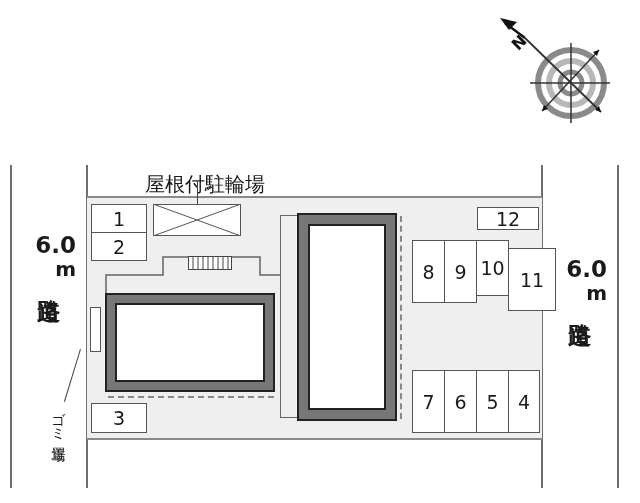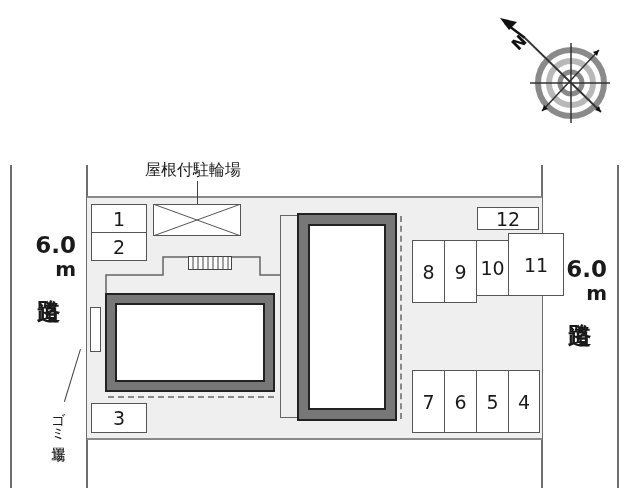--- a/index.html
+++ b/index.html
@@ -6,21 +6,21 @@
     body { width: 640px; height: 503px; position: relative; overflow: hidden;
            font-family: "DejaVu Sans", sans-serif; color: #1a1a1a; }
     .abs { position: absolute; }
     .vline { position: absolute; width: 2px; background: #6e6e6e; }
     .lot { position: absolute; left: 87px; top: 196px; width: 455px; height: 240px;
            background: #efefef; border-top: 2px solid #8a8a8a; border-bottom: 2px solid #8a8a8a; }
     .box { position: absolute; background: #ffffff; border: 1px solid #555; box-sizing: border-box;
            display: flex; align-items: center; justify-content: center; font-size: 19px; color: #1a1a1a; }
     .bldg { position: absolute; background: #777; border: 2px solid #222; box-sizing: border-box; }
     .bldg .inner { position: absolute; background: #fff; border: 2px solid #222; box-sizing: border-box; }
-    .label { position: absolute; font-size: 16px; line-height: 1; }
+    .label { position: absolute; font-size: 20px; line-height: 1; margin-top: 12px; }
     .road { position: absolute; font-size: 23px; font-weight: bold; text-align: right; line-height: 1.15; }
     .vert { writing-mode: vertical-rl; font-size: 14px; letter-spacing: 1px; }
   </style>
 </head>
 <body>
 
 <svg class="abs" style="left:495px;top:8px" width="115" height="115" viewBox="0 0 115 115">
   <circle cx="76" cy="75" r="33" fill="none" stroke="#8a8a8a" stroke-width="6"></circle>
   <circle cx="76" cy="75" r="22" fill="none" stroke="#b8b8b8" stroke-width="6"></circle>
   <circle cx="76" cy="75" r="11" fill="none" stroke="#8a8a8a" stroke-width="5"></circle>
@@ -99,18 +99,18 @@
 <div class="bldg" style="left:297px;top:213px;width:100px;height:208px">
   <div class="inner" style="left:9px;top:9px;width:78px;height:186px"></div>
 </div>
 <div class="abs" style="left:400px;top:216px;height:203px;border-left:2px dashed #888"></div>
 
 <div class="box" style="left:477px;top:207px;width:62px;height:23px">12</div>
 
 <div class="box" style="left:412px;top:240px;width:33px;height:63px">8</div>
 <div class="box" style="left:444px;top:240px;width:33px;height:63px">9</div>
 <div class="box" style="left:476px;top:240px;width:33px;height:56px">10</div>
-<div class="box" style="left:508px;top:233px;width:56px;height:63px">11</div>
+<div class="box" style="left:508px;top:248px;width:48px;height:63px">11</div>
 
 <div class="box" style="left:412px;top:370px;width:33px;height:63px">7</div>
 <div class="box" style="left:444px;top:370px;width:33px;height:63px">6</div>
 <div class="box" style="left:476px;top:370px;width:33px;height:63px">5</div>
 <div class="box" style="left:508px;top:370px;width:32px;height:63px">4</div>
 
 </body></html>

